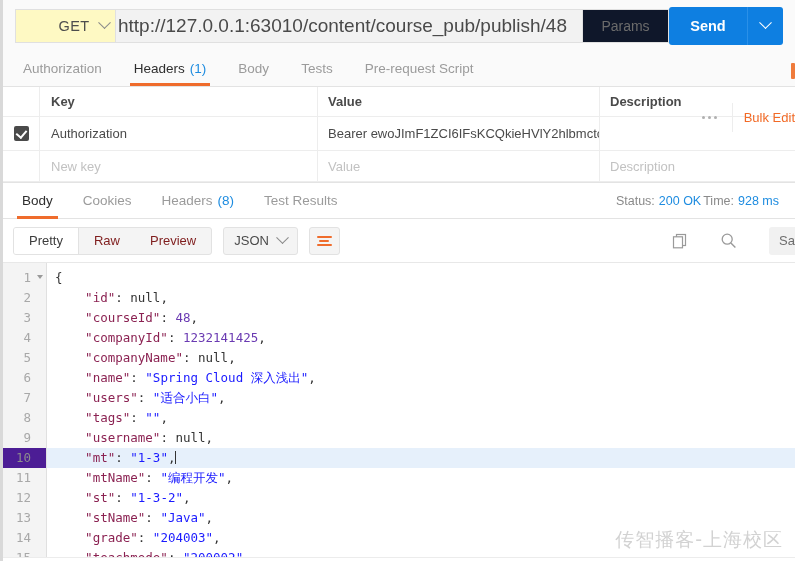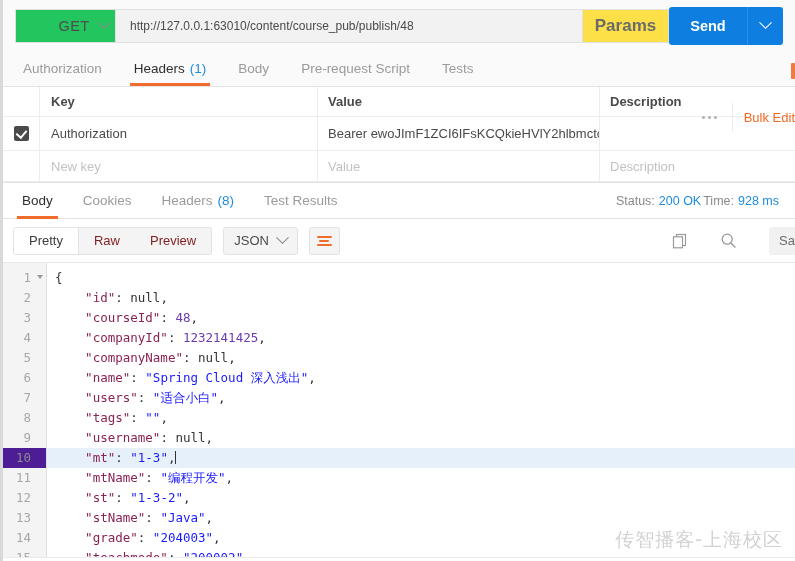--- a/index.html
+++ b/index.html
@@ -23,21 +23,21 @@
     position: absolute;
     left: 0; top: 0; right: 0;
     height: 51px;
     background: #fafafa;
     display: flex;
     align-items: center;
     padding: 0 12px 0 12px;
   }
   .method-box {
     width: 100px; height: 34px;
-    background: #22c55e;
+    background: #fef9c3;
     border: 1px solid #e0e0e0;
     border-right: none;
     display: flex;
     align-items: center;
     justify-content: center;
     gap: 10px;
     cursor: pointer;
     padding-left: 36px;
   }
   .method-label {
@@ -51,40 +51,39 @@
     border-bottom: 1.6px solid #8a8a8a;
     transform: rotate(45deg) translate(-2px,-2px);
   }
   .url-input {
     flex: 1;
     height: 34px;
     background: #f2f2f2;
     border: 1px solid #e0e0e0;
     display: flex;
     align-items: center;
-    padding-left: 14px;
-    font-size: 12px;
+    padding-left: 2px;
+    font-size: 19px;
     color: #4a4a4a;
     cursor: text;
     min-width: 0;
     overflow: hidden;
     white-space: nowrap;
   }
   .params-btn {
     width: 86px; height: 34px;
-    background: #fde047;
+    background: #0f172a;
     border: 1px solid #e0e0e0;
     border-left: none;
     display: flex;
     align-items: center;
     justify-content: center;
-    font-size: 17px;
+    font-size: 14px;
     color: #6b6b6b;
     cursor: pointer;
-    font-weight: bold;
   }
   .send-wrap {
     display: flex;
   }
   .send-btn {
     width: 78px; height: 38px;
     background: #0e7fe1;
     color: #ffffff;
     font-size: 14.5px;
     font-weight: bold;
@@ -459,24 +458,24 @@
         <span>Authorization</span>
       </div>
       <div class="rtab active">
         <span>Headers</span>
         <span class="cnt">(1)</span>
       </div>
       <div class="rtab">
         <span>Body</span>
       </div>
       <div class="rtab">
+        <span>Tests</span>
+      </div>
+      <div class="rtab">
         <span>Pre-request Script</span>
-      </div>
-      <div class="rtab">
-        <span>Tests</span>
       </div>
       <div class="cookie-sliver"></div>
     </div>
 
   <div class="htable">
     <div class="hrow head">
       <div class="c-check"></div>
       <div class="c-key">Key</div>
       <div class="c-val">Value</div>
       <div class="c-desc">Description</div>

